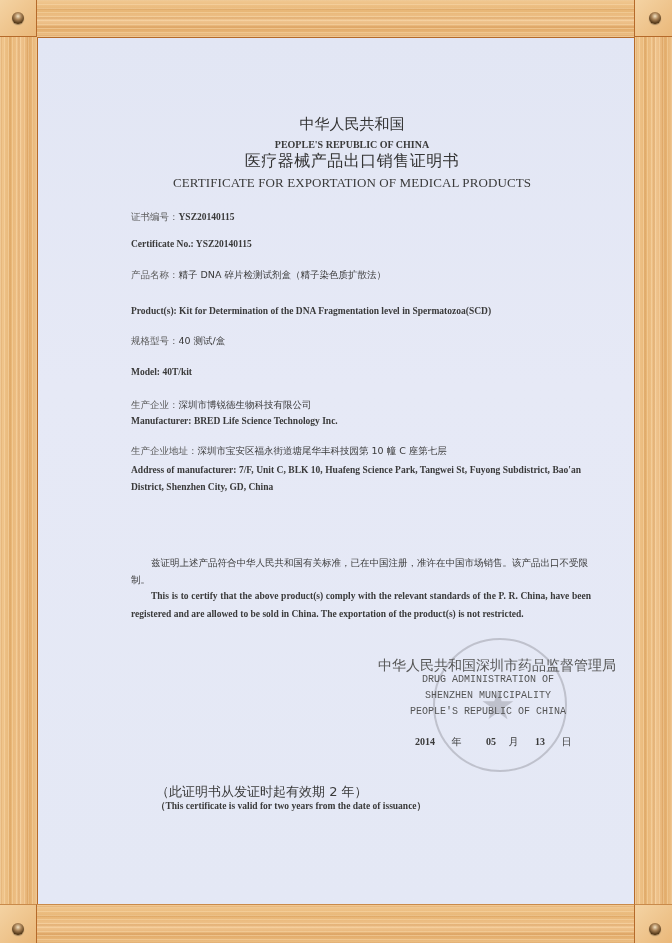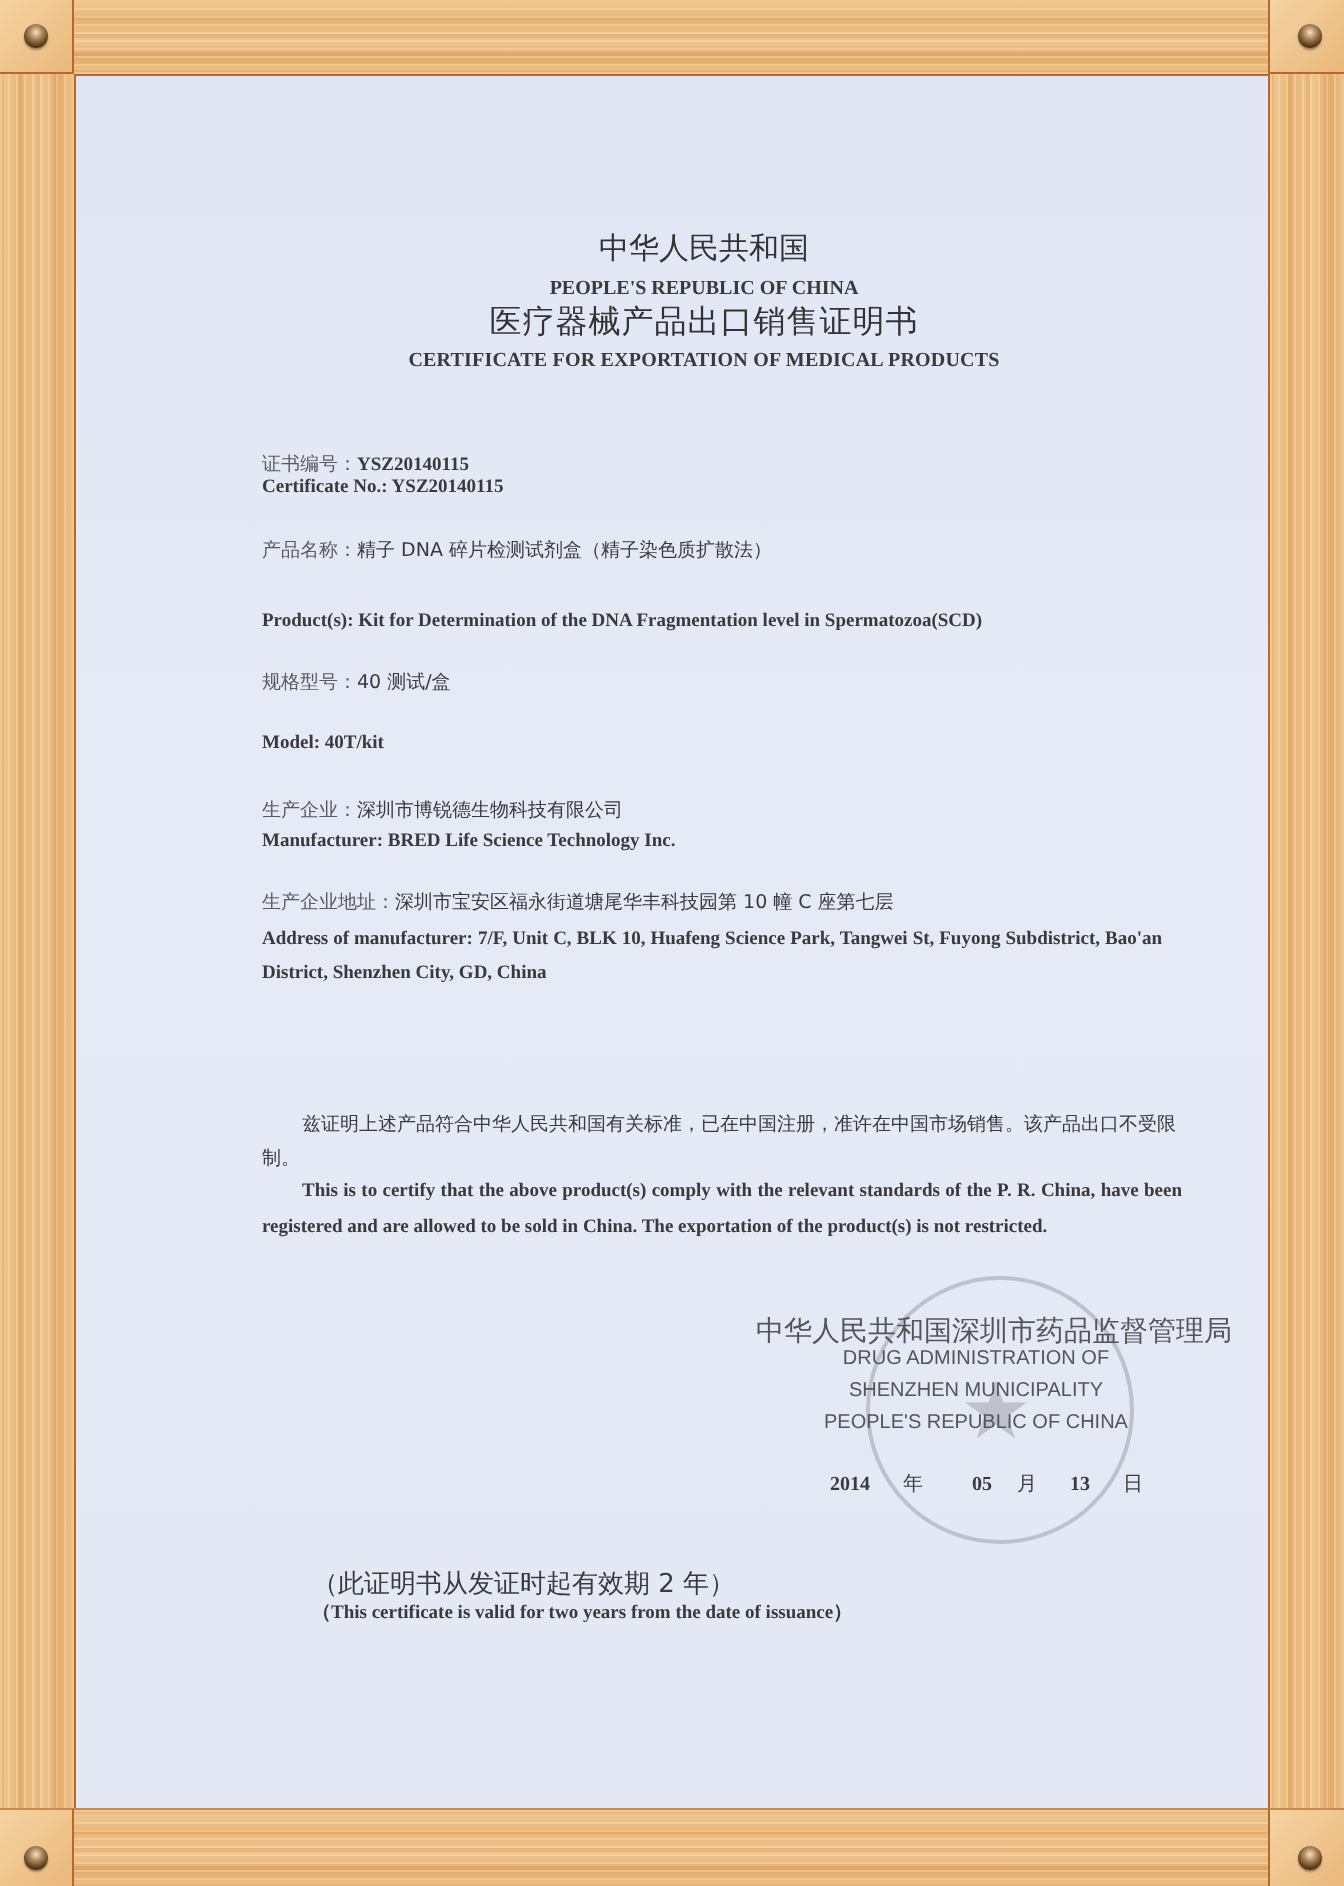--- a/index.html
+++ b/index.html
@@ -44,45 +44,45 @@
     background: linear-gradient(180deg, #e2e6f4 0%, #e6e9f6 40%, #e4e8f5 100%);
   }
   .t { position: absolute; color: #3a3a3a; white-space: nowrap; }
   .cn { font-family: "DejaVu Sans", sans-serif; }
   .b { font-weight: bold; }
   .center { left: 0; width: 596px; text-align: center; padding-left: 16px; }
 
   #h-cn-country { top: 77px; font-size: 15px; color: #333; }
   #h-en-country { top: 101px; font-size: 10px; font-weight: bold; color: #3a3a3a; }
   #h-cn-title { top: 113px; font-size: 16px; color: #333; letter-spacing: 0.5px; }
-  #h-en-title { top: 137px; font-size: 10px; font-weight: bold; color: #3a3a3a; letter-spacing: 0.1px; }
+  #h-en-title { top: 137px; font-size: 13px; font-weight: normal; color: #3a3a3a; letter-spacing: 0.1px; }
 
   .fld { left: 93px; font-size: 9.5px; }
   .fld .lbl-cn { color: #5a5a5a; }
-  #cert-no-cn { top: 188px; text-align: right; }
+  #cert-no-cn { top: 173px; text-align: right; }
   #cert-no-en { top: 201px; }
   #product-cn { top: 231px; }
   #product-en { top: 268px; }
   #model-cn { top: 297px; }
   #model-en { top: 329px; }
   #mfr-cn { top: 361px; }
   #mfr-en { top: 378px; }
   #addr-cn { top: 407px; }
   #addr-en { top: 424px; width: 450px; white-space: normal; line-height: 17px; text-align: justify; }
   #cert-body-cn { top: 516px; width: 460px; white-space: normal; line-height: 17px; text-indent: 20px; }
   #cert-body-en { top: 550px; width: 460px; white-space: normal; line-height: 17.5px; text-indent: 20px; text-align: justify; }
 
   #seal {
     position: absolute; left: 395px; top: 600px; width: 130px; height: 130px;
     border-radius: 50%; border: 2px solid rgba(120,120,130,0.35);
   }
   #seal-star {
     position: absolute; left: 45px; top: 42px; font-size: 40px; color: rgba(120,120,130,0.35);
   }
-  .auth { font-family: Liberation Sans, sans-serif; font-size: 10px; color: #555; text-align: center; width: 200px; left: 350px; }
+  .auth { font-family: Liberation Mono, monospace; font-size: 10px; color: #555; text-align: center; width: 200px; left: 350px; }
   #auth-cn { top: 619px; font-family: "DejaVu Sans", sans-serif; font-size: 14px; width: 220px; left: 340px; }
   #auth-en-1 { top: 636px; }
   #auth-en-2 { top: 652px; }
   #auth-en-3 { top: 668px; }
   #date { top: 697px; left: 377px; font-size: 10px; }
   #date span { display: inline-block; }
   #validity-cn { top: 783px - 38px; }
   #validity-cn { top: 745px; left: 118px; font-size: 13px; }
   #validity-en { top: 762px; left: 118px; font-size: 9.5px; }
 </style>

